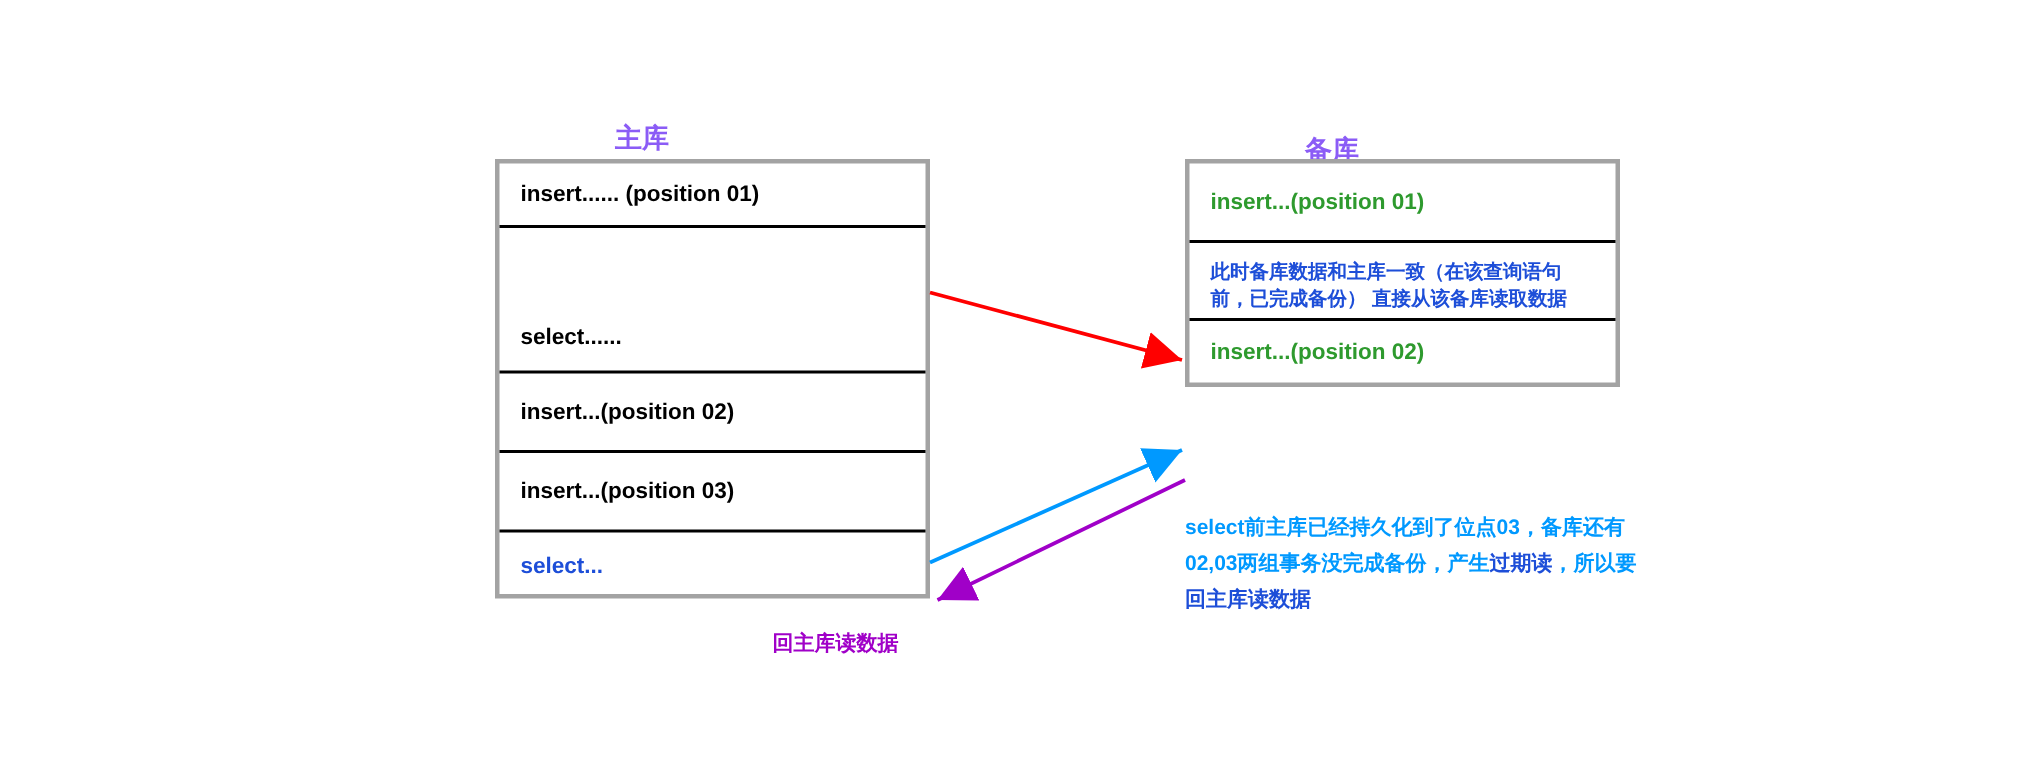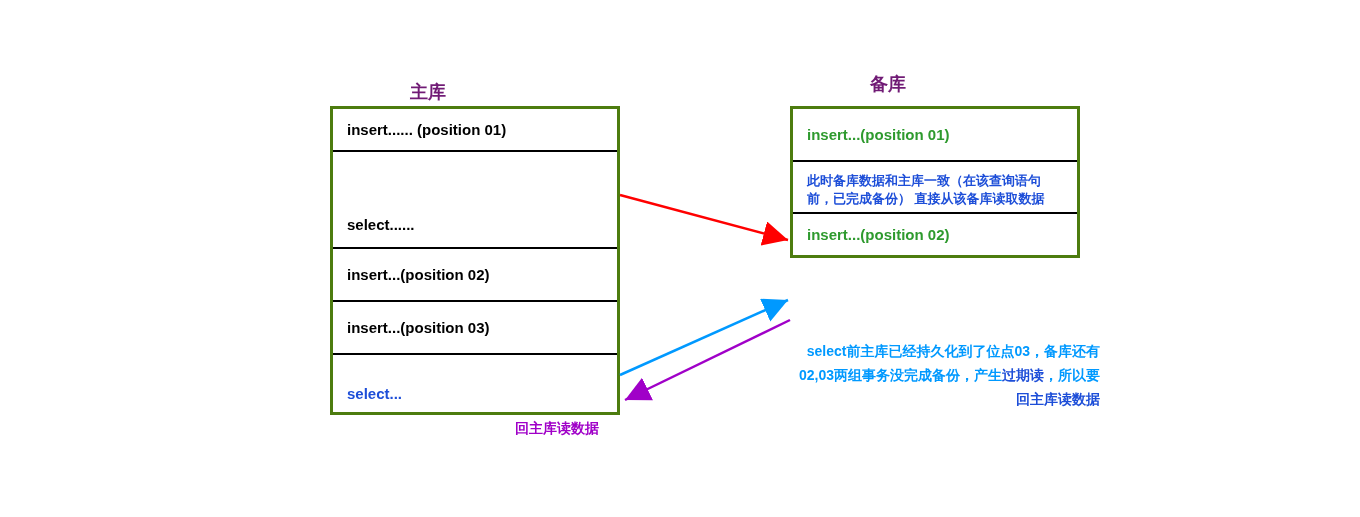--- a/index.html
+++ b/index.html
@@ -7,25 +7,25 @@
       width: 1360px;
       height: 517px;
       background: #fff;
       font-family: "Microsoft YaHei", "SimHei", Arial, sans-serif;
       position: relative;
     }
     .title {
       position: absolute;
       font-weight: bold;
       font-size: 18px;
-      color: #701a75;
+      color: #8b5cf6;
     }
     .box {
       position: absolute;
-      border: 3px solid #4d7c0f;
+      border: 3px solid #a3a3a3;
       background: #fff;
     }
     .cell {
       border-bottom: 2px solid #000;
       padding: 10px 14px;
       font-weight: bold;
       font-size: 15px;
       line-height: 1.4;
     }
     .cell:last-child { border-bottom: none; }
@@ -38,41 +38,40 @@
       color: #a000c8;
       font-size: 14px;
       font-weight: bold;
     }
     .note {
       position: absolute;
       font-size: 14px;
       font-weight: bold;
       line-height: 1.7;
       width: 310px;
-      text-align: right;
     }
     svg.arrows {
       position: absolute;
       top: 0; left: 0;
       width: 1360px; height: 517px;
       pointer-events: none;
     }
   </style>
 </head>
 <body>
 
 <div class="title" style="left:410px; top:80px;">主库</div>
-<div class="title" style="left:870px; top:72px;">备库</div>
+<div class="title" style="left:870px; top:88px;">备库</div>
 
 <div class="box" style="left:330px; top:106px; width:290px;">
   <div class="cell black">insert...... (position 01)</div>
   <div class="cell black" style="padding-top:18px;padding-bottom:12px;margin-top:44px;">select......</div>
   <div class="cell black" style="padding-top:15px;padding-bottom:15px;">insert...(position 02)</div>
   <div class="cell black" style="padding-top:15px;padding-bottom:15px;">insert...(position 03)</div>
-  <div class="cell red" style="padding-top:28px;padding-bottom:8px;">select...</div>
+  <div class="cell red" style="padding-top:12px;padding-bottom:8px;">select...</div>
 </div>
 
 <div class="box" style="left:790px; top:106px; width:290px;">
   <div class="cell green" style="padding-top:15px;padding-bottom:15px;">insert...(position 01)</div>
   <div class="cell red" style="font-size:13px;padding-top:10px;padding-bottom:4px;">此时备库数据和主库一致（在该查询语句前，已完成备份）  直接从该备库读取数据</div>
   <div class="cell green" style="padding-top:10px;padding-bottom:10px;">insert...(position 02)</div>
 </div>
 
 <div class="note" style="left:790px; top:340px;">
   <span class="blue">select前主库已经持久化到了位点03，备库还有02,03两组事务没完成备份，产生</span><span class="red">过期读</span><span class="blue">，所以要</span><span class="red">回主库读数据</span>

